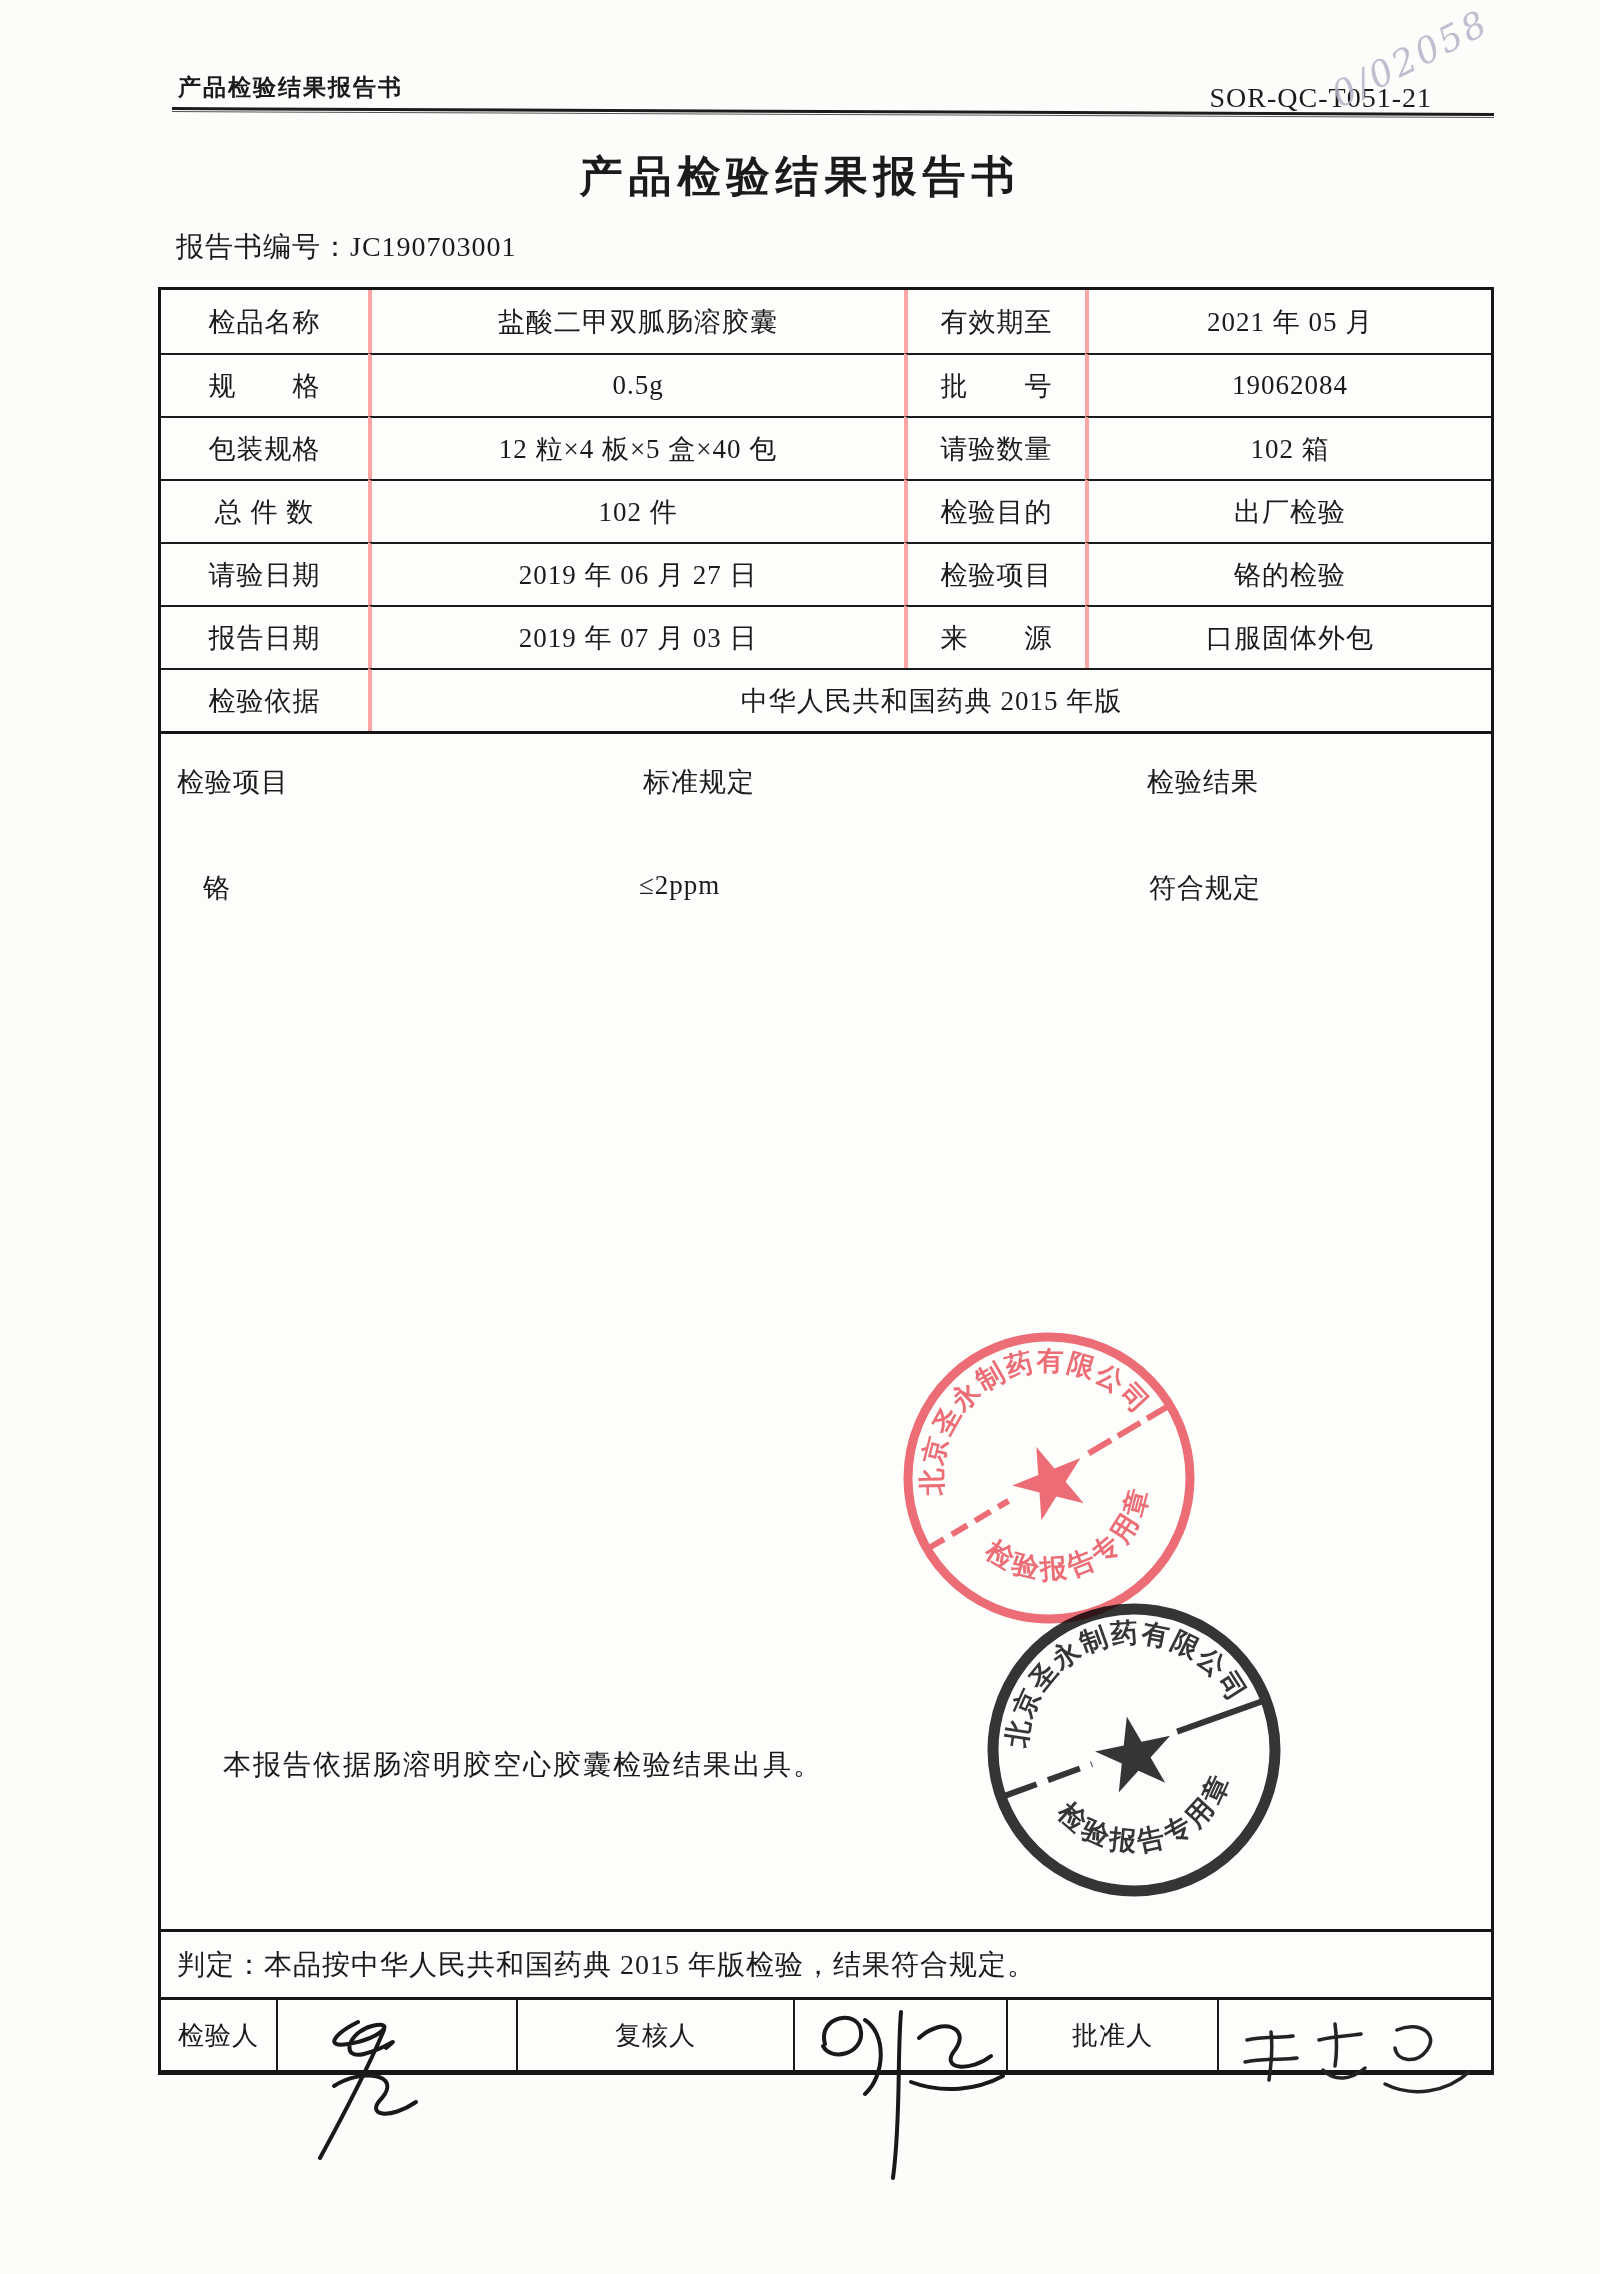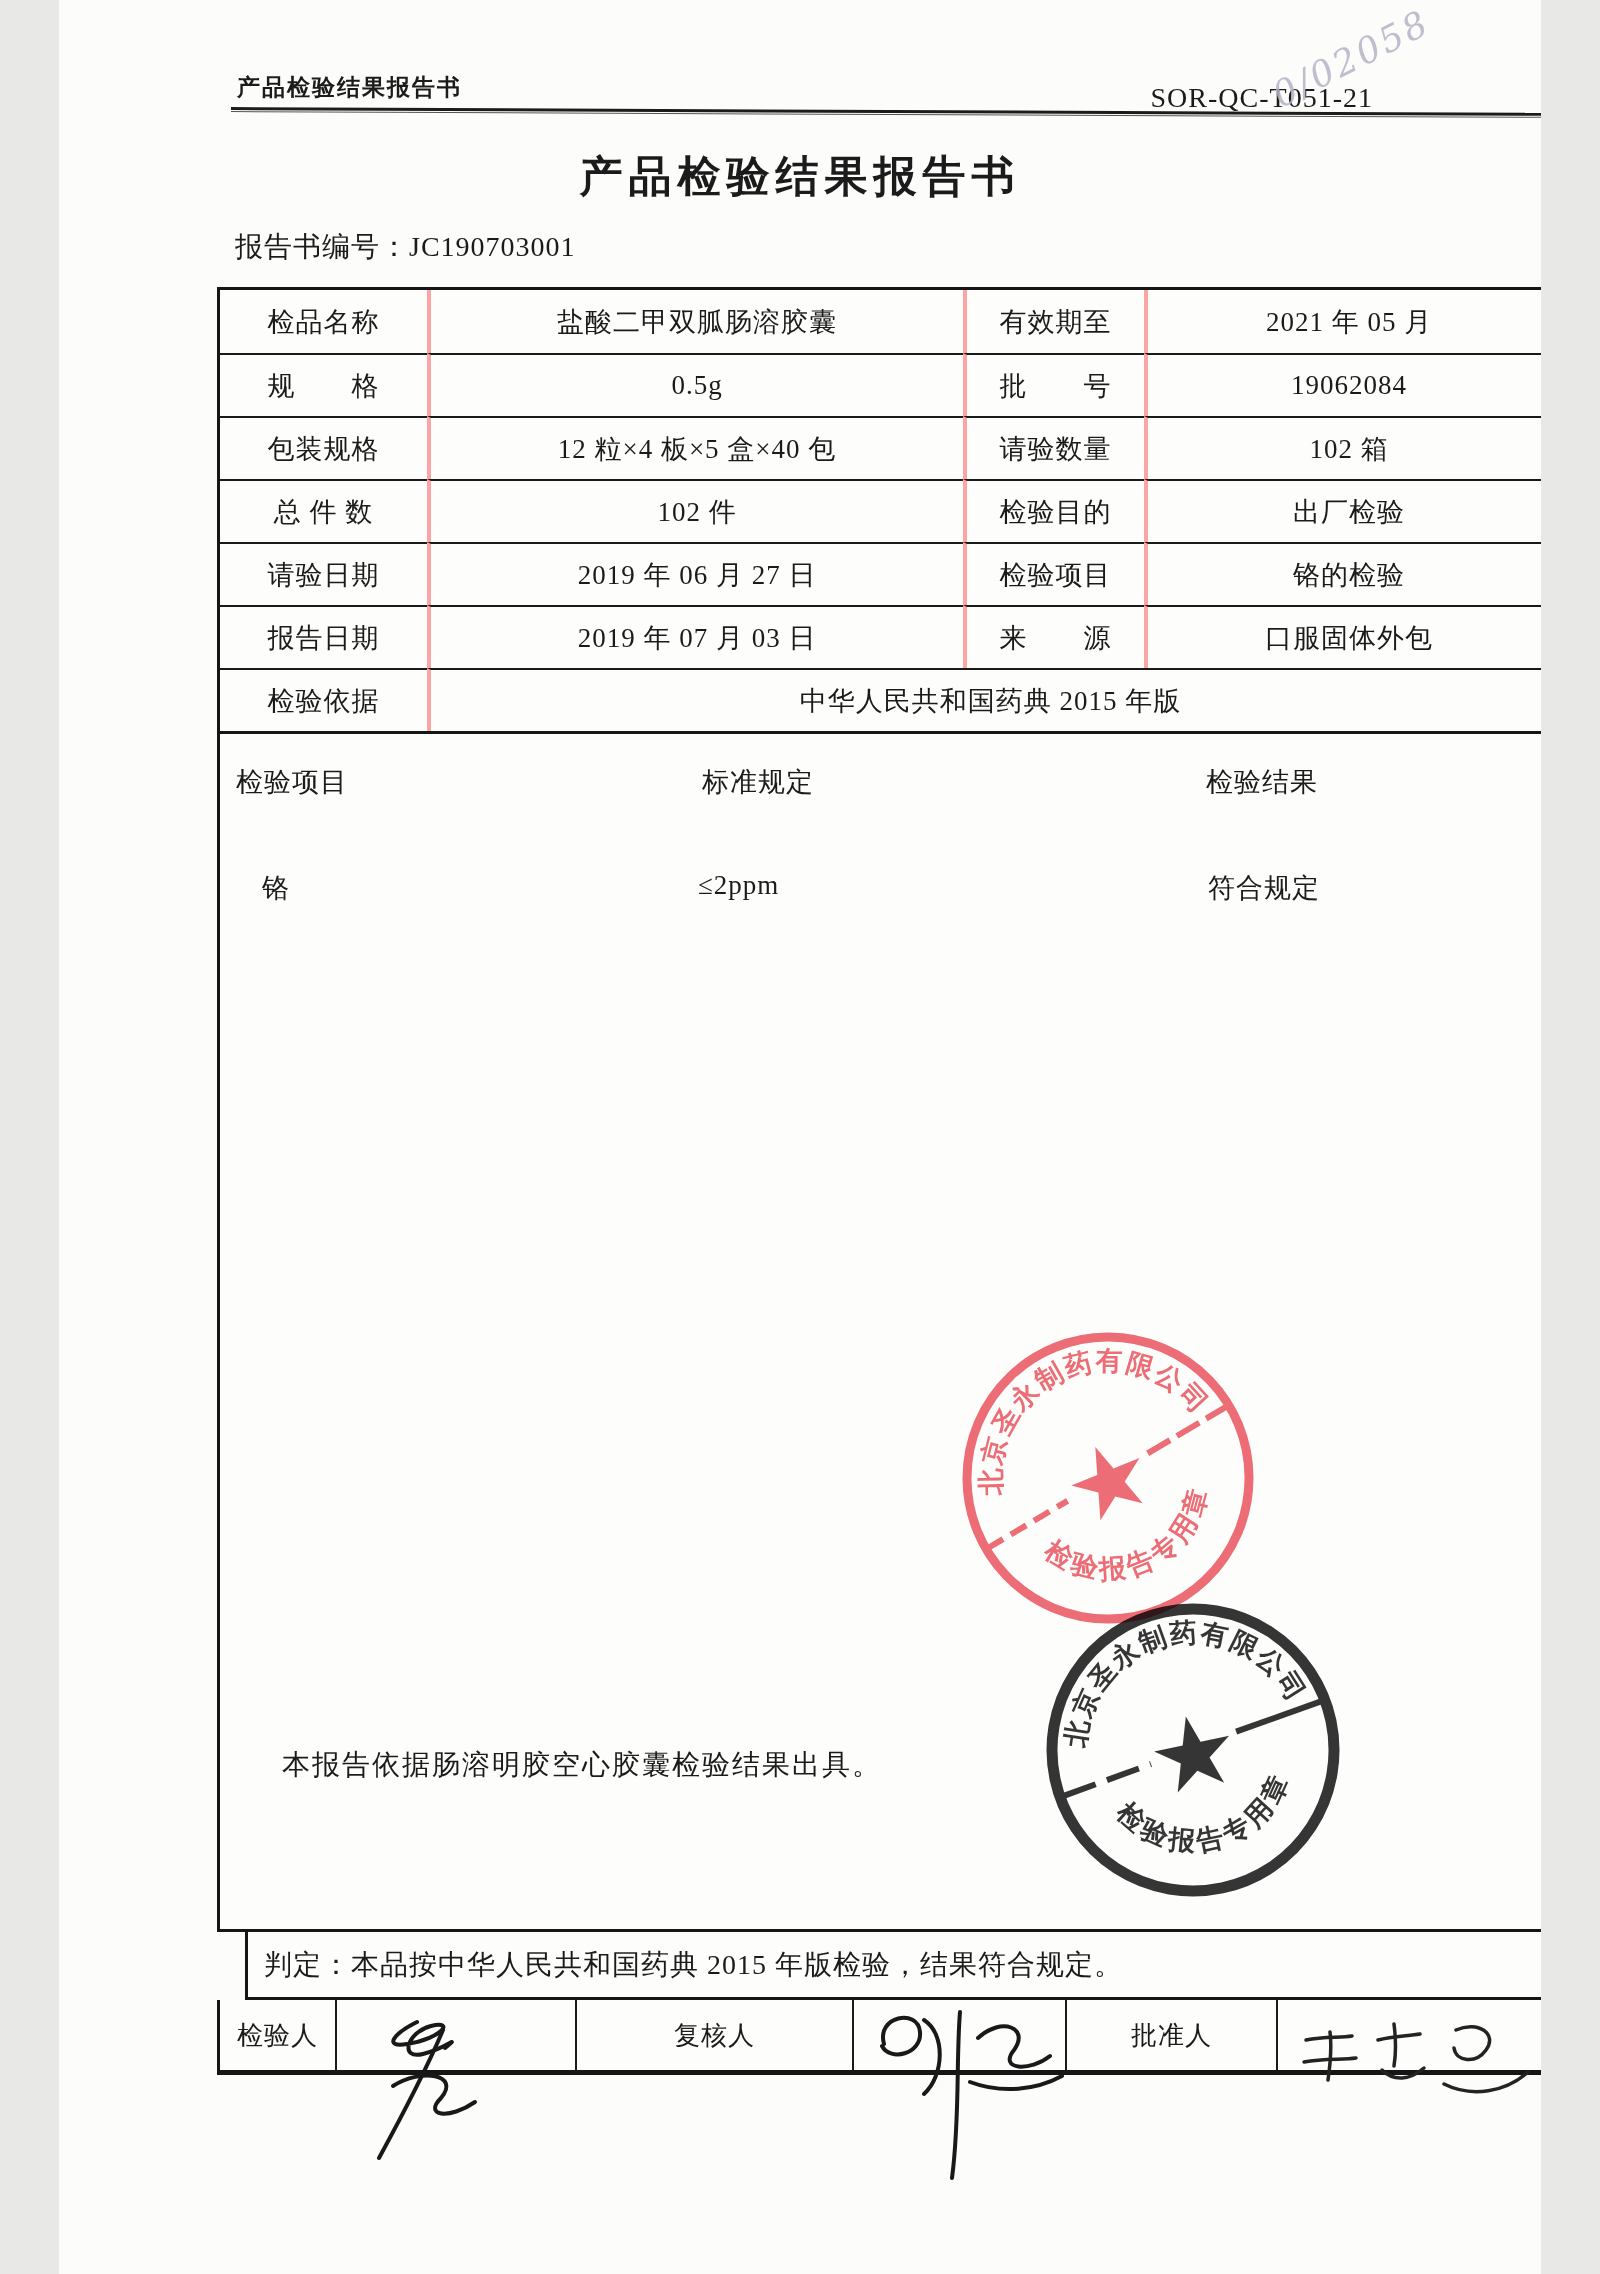--- a/index.html
+++ b/index.html
@@ -1,17 +1,17 @@
 <!DOCTYPE html>
 <html><head>
 <meta charset="utf-8">
 <style>
   html,body{margin:0;padding:0;background:#e8e8e6;}
   .page{
-    position:relative;width:1482px;height:2274px;margin:0 auto;
+    position:relative;width:1600px;height:2274px;margin:0 auto;
     background:#fcfcfa;color:#1b1b1b;overflow:hidden;
     font-family:"Liberation Serif","DejaVu Serif",serif;
   }
   
   .hdr-left{position:absolute;left:178px;top:72px;font-size:23px;font-weight:bold;
     font-family:"Liberation Sans","DejaVu Sans",sans-serif;letter-spacing:2px;}
   .hdr-right{position:absolute;right:168px;top:82px;font-size:28px;letter-spacing:1px;}
   .hdr-hand{position:absolute;right:104px;top:38px;font-size:36px;font-style:italic;
     color:#b9b2c8;transform:rotate(-27deg);letter-spacing:3px;opacity:.85;
     font-family:"DejaVu Serif","Liberation Serif",serif;}
@@ -40,21 +40,21 @@
   .rs-item{left:16px;} .rs-std{left:482px;} .rs-res{left:986px;}
   .rs-item2{left:42px;} .rs-std2{left:478px;} .rs-res2{left:988px;}
   .note{position:absolute;left:62px;top:1012px;font-size:28px;letter-spacing:2px;}
   
   .stamp{position:absolute;mix-blend-mode:multiply;}
   .stamp-red{left:728px;top:584px;transform:rotate(-22deg);opacity:.8;}
   .stamp-black{left:813px;top:856px;transform:rotate(-12deg);opacity:.9;}
   
   .judge-row{width:1336px;box-sizing:border-box;border:3px solid #161616;border-top:none;
     height:68px;display:flex;align-items:center;padding-left:16px;font-size:28px;letter-spacing:1px;
-    background:#fdfdfc;margin-left:28px;}
+    background:#fdfdfc;}
   .sign-row{display:grid;grid-template-columns:115px 240px 277px 213px 211px 274px;
     width:1336px;box-sizing:border-box;border:3px solid #161616;border-top:none;
     border-bottom-width:5px;background:#fdfdfc;}
   .scell{box-sizing:border-box;height:70px;display:flex;align-items:center;justify-content:center;
     font-size:26px;border-left:2px solid #1a1a1a;letter-spacing:1px;}
   .scell.c1{border-left:none;}
   .sigcell{position:relative;overflow:visible;}
   .sig-svg{position:absolute;overflow:visible;}
   .footer{position:absolute;left:0;top:2140px;width:1570px;text-align:center;font-size:22px;
     letter-spacing:2px;}

